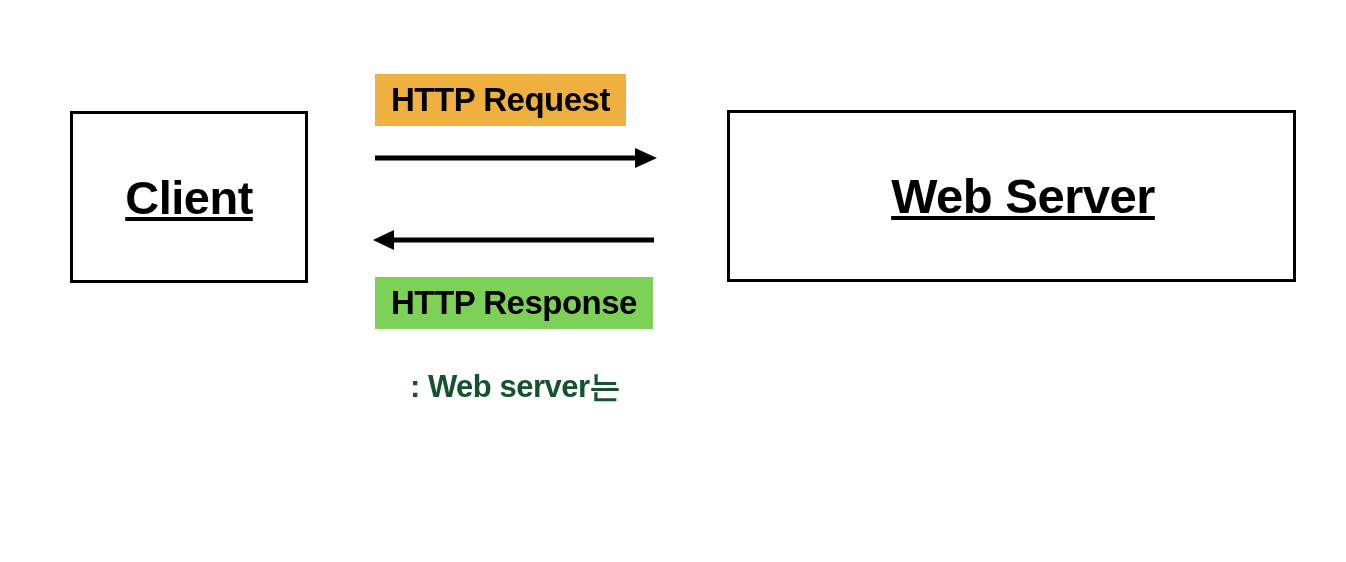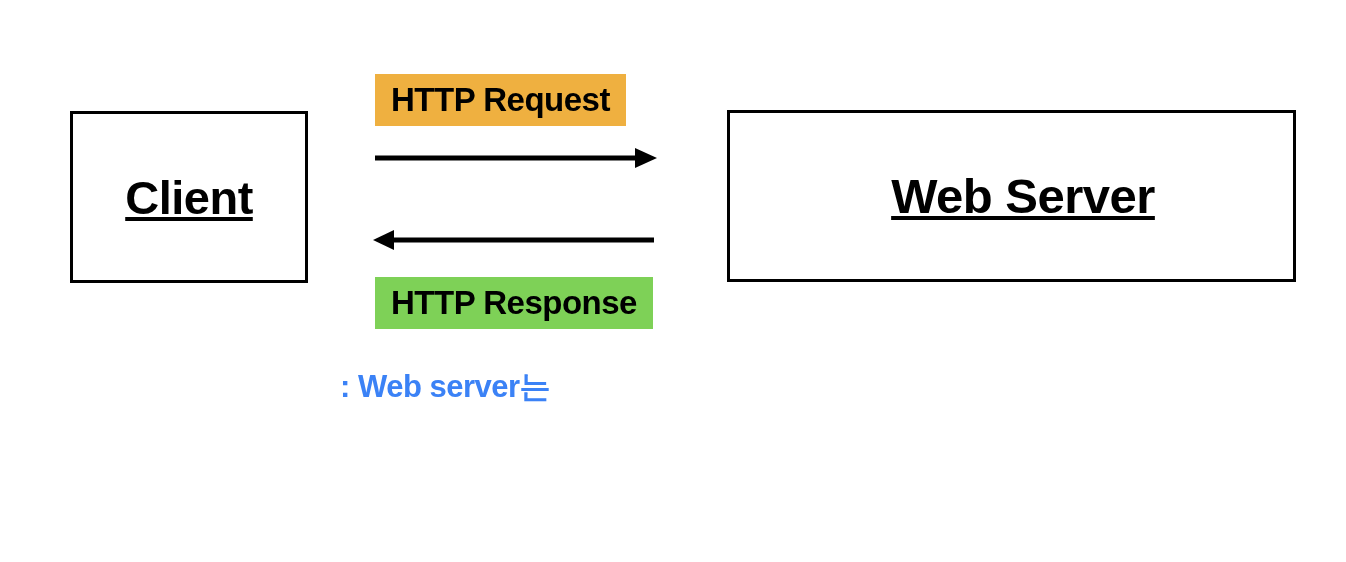--- a/index.html
+++ b/index.html
@@ -62,26 +62,26 @@
     height: 24px;
   }
   .arrow svg { display: block; }
 
   
   #caption {
     position: absolute;
     left: 340px;
     top: 362px;
     width: 350px;
-    text-align: left;
+    text-align: center;
     font-weight: 700;
     font-size: 31px;
     line-height: 50px;
     letter-spacing: -0.5px;
-    color: #3b82f6;
+    color: #14532d;
   }
   #caption .cap-line { display: block; white-space: nowrap; }
 </style>
 </head>
 <body>
 
 <div id="canvas" style="background-color: rgb(255, 255, 255);">
 
   <div class="node-box" id="client-box">
     <span class="node-label">Client</span>

